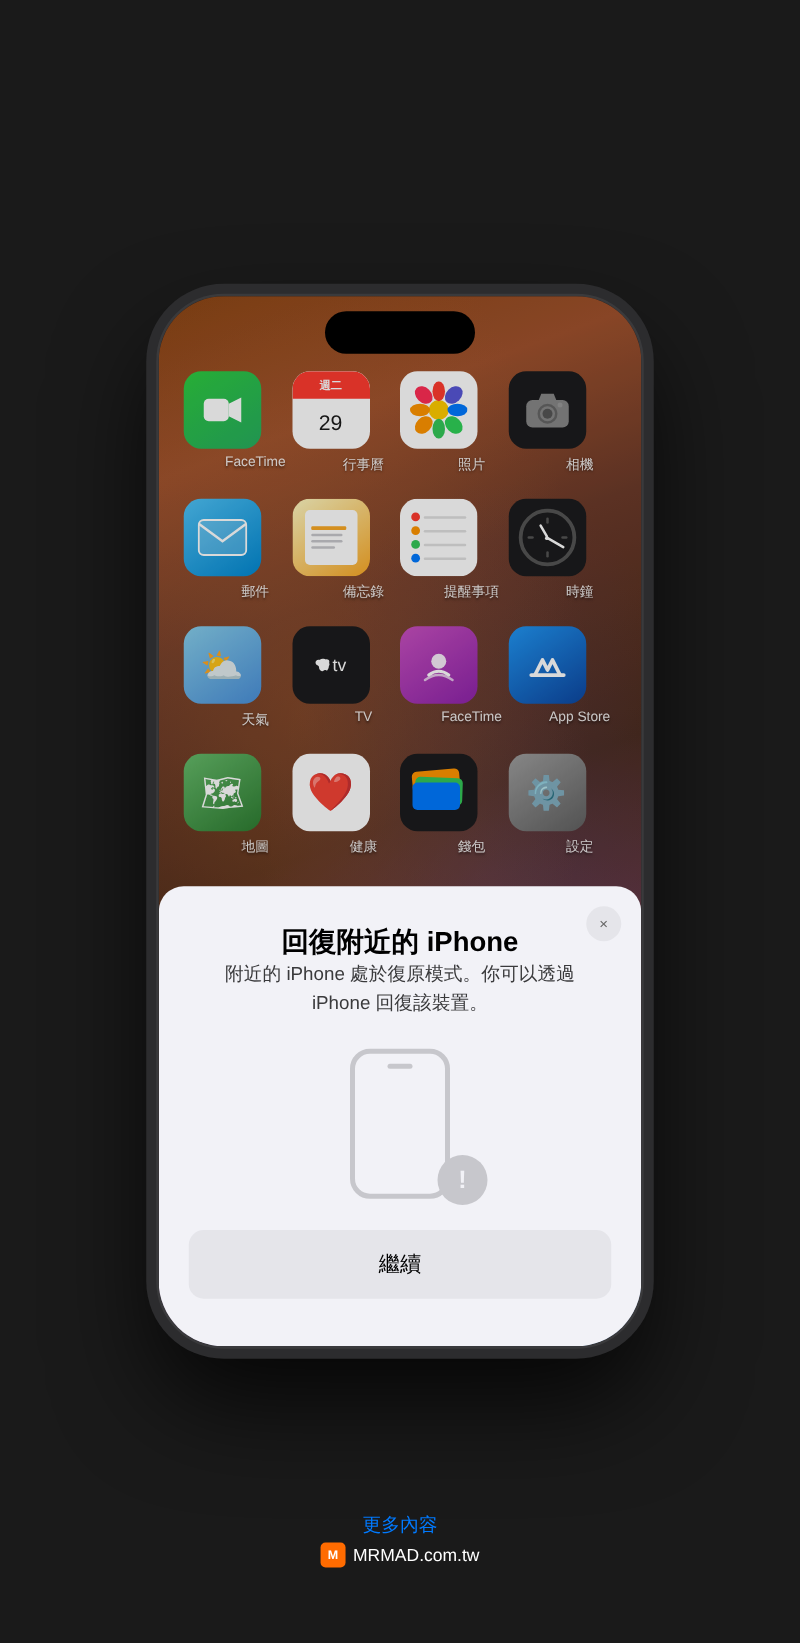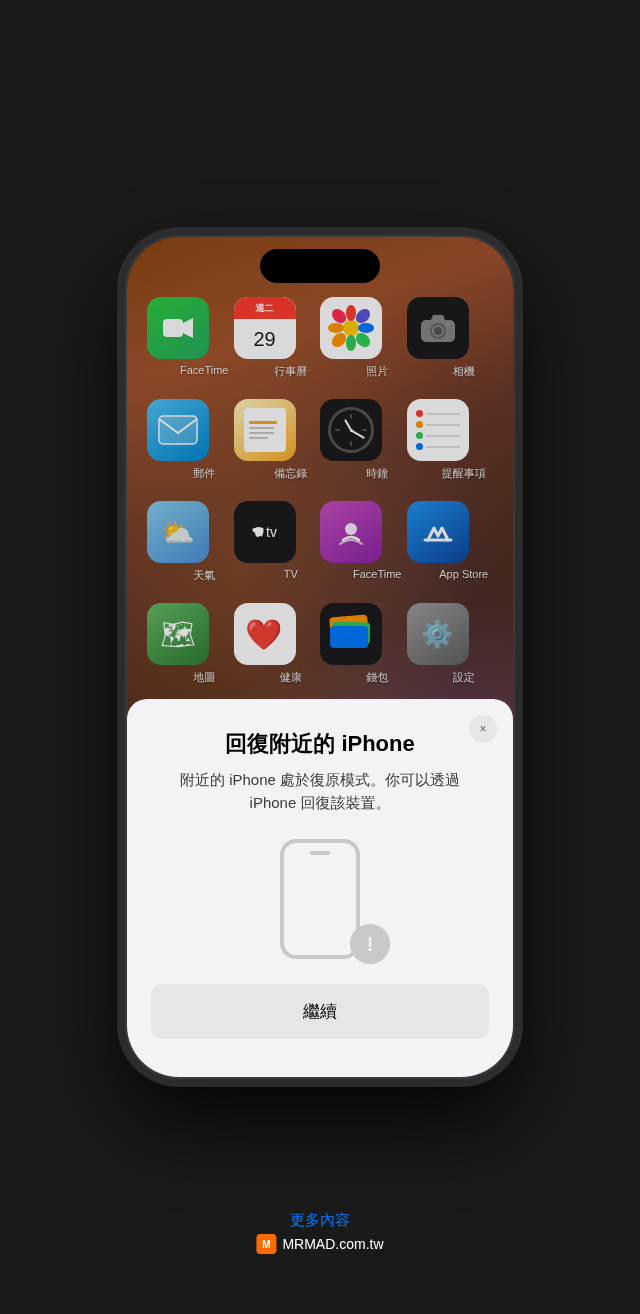--- a/index.html
+++ b/index.html
@@ -153,21 +153,21 @@
       justify-content: center;
       font-size: 9px;
       color: white;
       font-weight: 600;
     }
     .calendar-date {
       flex: 1;
       display: flex;
       align-items: center;
       justify-content: center;
-      font-size: 20px;
+      font-size: 17px;
       color: #1a1a1a;
       font-weight: 300;
     }
 
     
     .clock-face {
       width: 46px;
       height: 46px;
       border-radius: 50%;
       border: 3px solid #555;
@@ -236,21 +236,20 @@
       border: none;
       font-size: 12px;
       color: #666;
     }
 
     .dialog-title {
       font-size: 22px;
       font-weight: 700;
       color: #000;
       text-align: center;
-      margin-bottom: 10px;
       margin-top: 10px;
     }
 
     .dialog-message {
       font-size: 15px;
       color: #3a3a3c;
       text-align: center;
       line-height: 1.5;
       margin-bottom: 20px;
     }
@@ -479,38 +478,20 @@
           <div style="width:62px;height:62px;background:linear-gradient(145deg,#fff9c4,#f9a825);display:flex;align-items:center;justify-content:center;">
             <div style="width:42px;height:44px;background:white;border-radius:4px;padding:5px;display:flex;flex-direction:column;gap:3px;justify-content:center;">
               <div style="height:3px;background:#f9a825;border-radius:1px;width:90%;"></div>
               <div style="height:2px;background:#c7c7cc;border-radius:1px;width:80%;"></div>
               <div style="height:2px;background:#c7c7cc;border-radius:1px;width:80%;"></div>
               <div style="height:2px;background:#c7c7cc;border-radius:1px;width:60%;"></div>
             </div>
           </div>
         </div>
         <span class="app-label">備忘錄</span>
-      </div>
-
-      <div class="app-item">
-        <div class="app-icon icon-clock">
-          <div class="clock-face">
-            <div style="position:absolute;inset:2px;border-radius:50%;display:flex;align-items:center;justify-content:center;">
-
-              <div style="position:absolute;top:2px;left:50%;transform:translateX(-50%);width:2px;height:5px;background:#555;border-radius:1px;"></div>
-              <div style="position:absolute;bottom:2px;left:50%;transform:translateX(-50%);width:2px;height:5px;background:#555;border-radius:1px;"></div>
-              <div style="position:absolute;left:2px;top:50%;transform:translateY(-50%);width:5px;height:2px;background:#555;border-radius:1px;"></div>
-              <div style="position:absolute;right:2px;top:50%;transform:translateY(-50%);width:5px;height:2px;background:#555;border-radius:1px;"></div>
-              <div class="clock-hand-hour"></div>
-              <div class="clock-hand-min"></div>
-              <div style="width:3px;height:3px;background:white;border-radius:50%;position:absolute;"></div>
-            </div>
-          </div>
-        </div>
-        <span class="app-label">時鐘</span>
       </div>
 
       <div class="app-item">
         <div class="app-icon icon-reminders" style="padding:0;overflow:hidden;">
           <div style="width:62px;height:62px;background:white;display:flex;align-items:center;justify-content:center;">
             <div style="display:flex;flex-direction:column;gap:4px;width:44px;">
               <div style="display:flex;align-items:center;gap:3px;">
                 <div style="width:7px;height:7px;border-radius:50%;background:#ff3b30;"></div>
                 <div style="height:2px;flex:1;background:#e0e0e0;border-radius:1px;"></div>
               </div>
@@ -526,20 +507,38 @@
                 <div style="width:7px;height:7px;border-radius:50%;background:#007aff;"></div>
                 <div style="height:2px;flex:1;background:#e0e0e0;border-radius:1px;"></div>
               </div>
             </div>
           </div>
         </div>
         <span class="app-label">提醒事項</span>
       </div>
 
       <div class="app-item">
+        <div class="app-icon icon-clock">
+          <div class="clock-face">
+            <div style="position:absolute;inset:2px;border-radius:50%;display:flex;align-items:center;justify-content:center;">
+
+              <div style="position:absolute;top:2px;left:50%;transform:translateX(-50%);width:2px;height:5px;background:#555;border-radius:1px;"></div>
+              <div style="position:absolute;bottom:2px;left:50%;transform:translateX(-50%);width:2px;height:5px;background:#555;border-radius:1px;"></div>
+              <div style="position:absolute;left:2px;top:50%;transform:translateY(-50%);width:5px;height:2px;background:#555;border-radius:1px;"></div>
+              <div style="position:absolute;right:2px;top:50%;transform:translateY(-50%);width:5px;height:2px;background:#555;border-radius:1px;"></div>
+              <div class="clock-hand-hour"></div>
+              <div class="clock-hand-min"></div>
+              <div style="width:3px;height:3px;background:white;border-radius:50%;position:absolute;"></div>
+            </div>
+          </div>
+        </div>
+        <span class="app-label">時鐘</span>
+      </div>
+
+      <div class="app-item">
         <div class="app-icon icon-weather">
           <span class="weather-inner">⛅</span>
         </div>
         <span class="app-label">天氣</span>
       </div>
 
       <div class="app-item">
         <div class="app-icon icon-appletv">
           <div class="appletv-text">
             <svg width="12" height="12" viewBox="0 0 12 12" fill="white">

